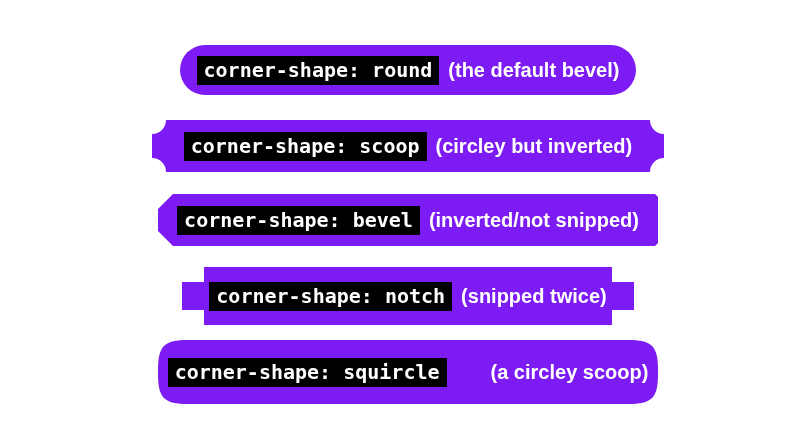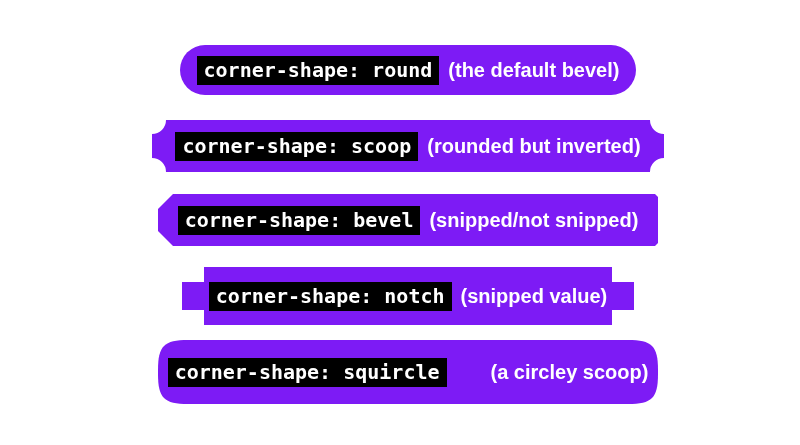--- a/index.html
+++ b/index.html
@@ -90,31 +90,31 @@
 
 <div class="stage">
 
   <div class="bar bar-round">
       <span class="code">corner-shape: round</span>
       <span class="desc">(the default bevel)</span>
     </div>
 
   <div class="bar bar-scoop">
       <span class="code">corner-shape: scoop</span>
-      <span class="desc">(rounded but inverted)</span>
+      <span class="desc">(circley but inverted)</span>
     </div>
 
   <div class="bar bar-bevel">
       <span class="code">corner-shape: bevel</span>
-      <span class="desc"><span>(snipped/</span><span class="it">not</span><span> snipped)</span></span>
+      <span class="desc"><span>(inverted/</span><span class="it">not</span><span> snipped)</span></span>
     </div>
 
   <div class="bar bar-notch">
       <span class="code">corner-shape: notch</span>
-      <span class="desc">(snipped value)</span>
+      <span class="desc">(snipped twice)</span>
     </div>
 
   <div class="bar bar-squircle">
       <span class="code">corner-shape: squircle</span>
       <span class="desc">(a circley scoop)</span>
     </div>
 
 </div>
 
 </body></html>

